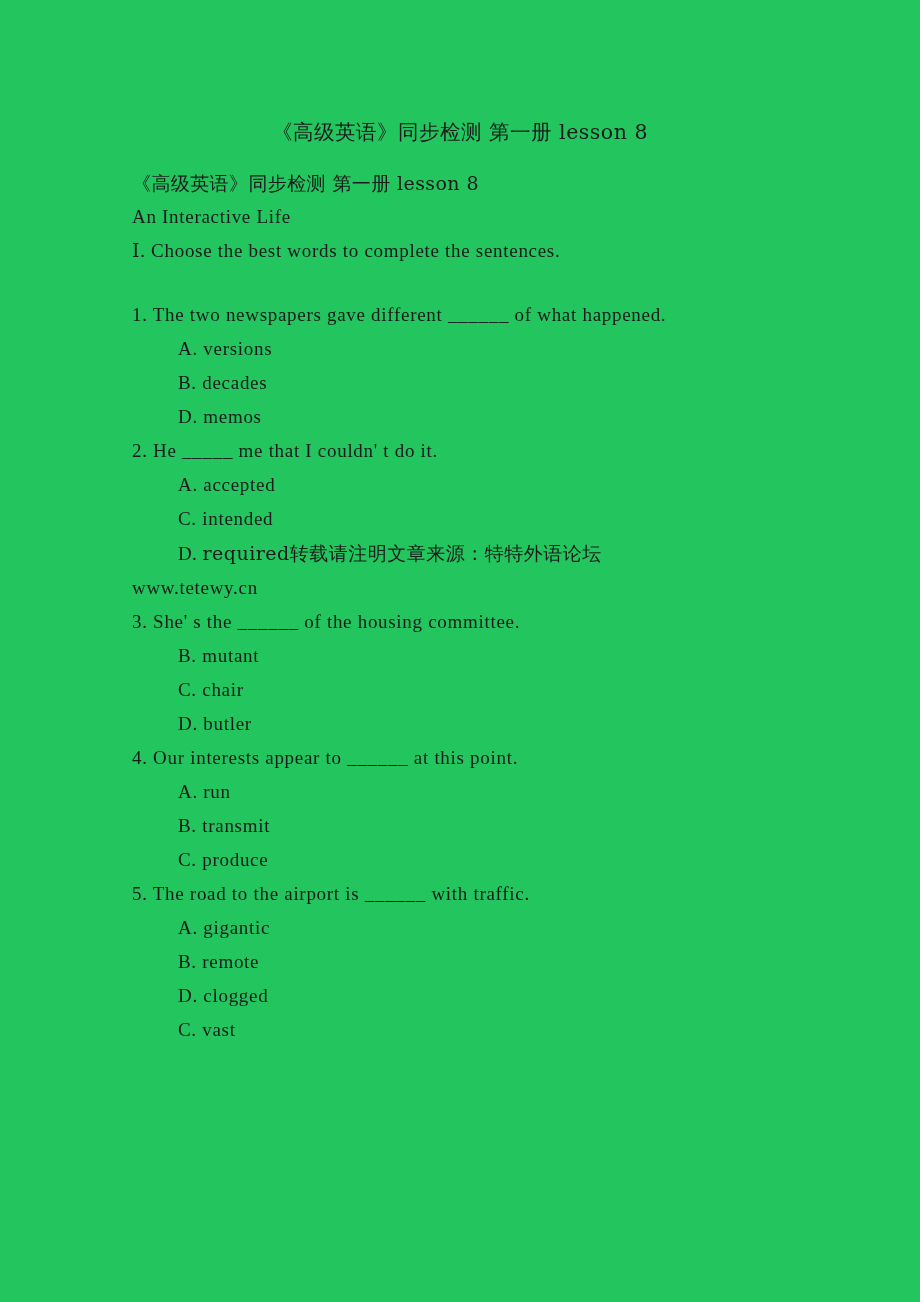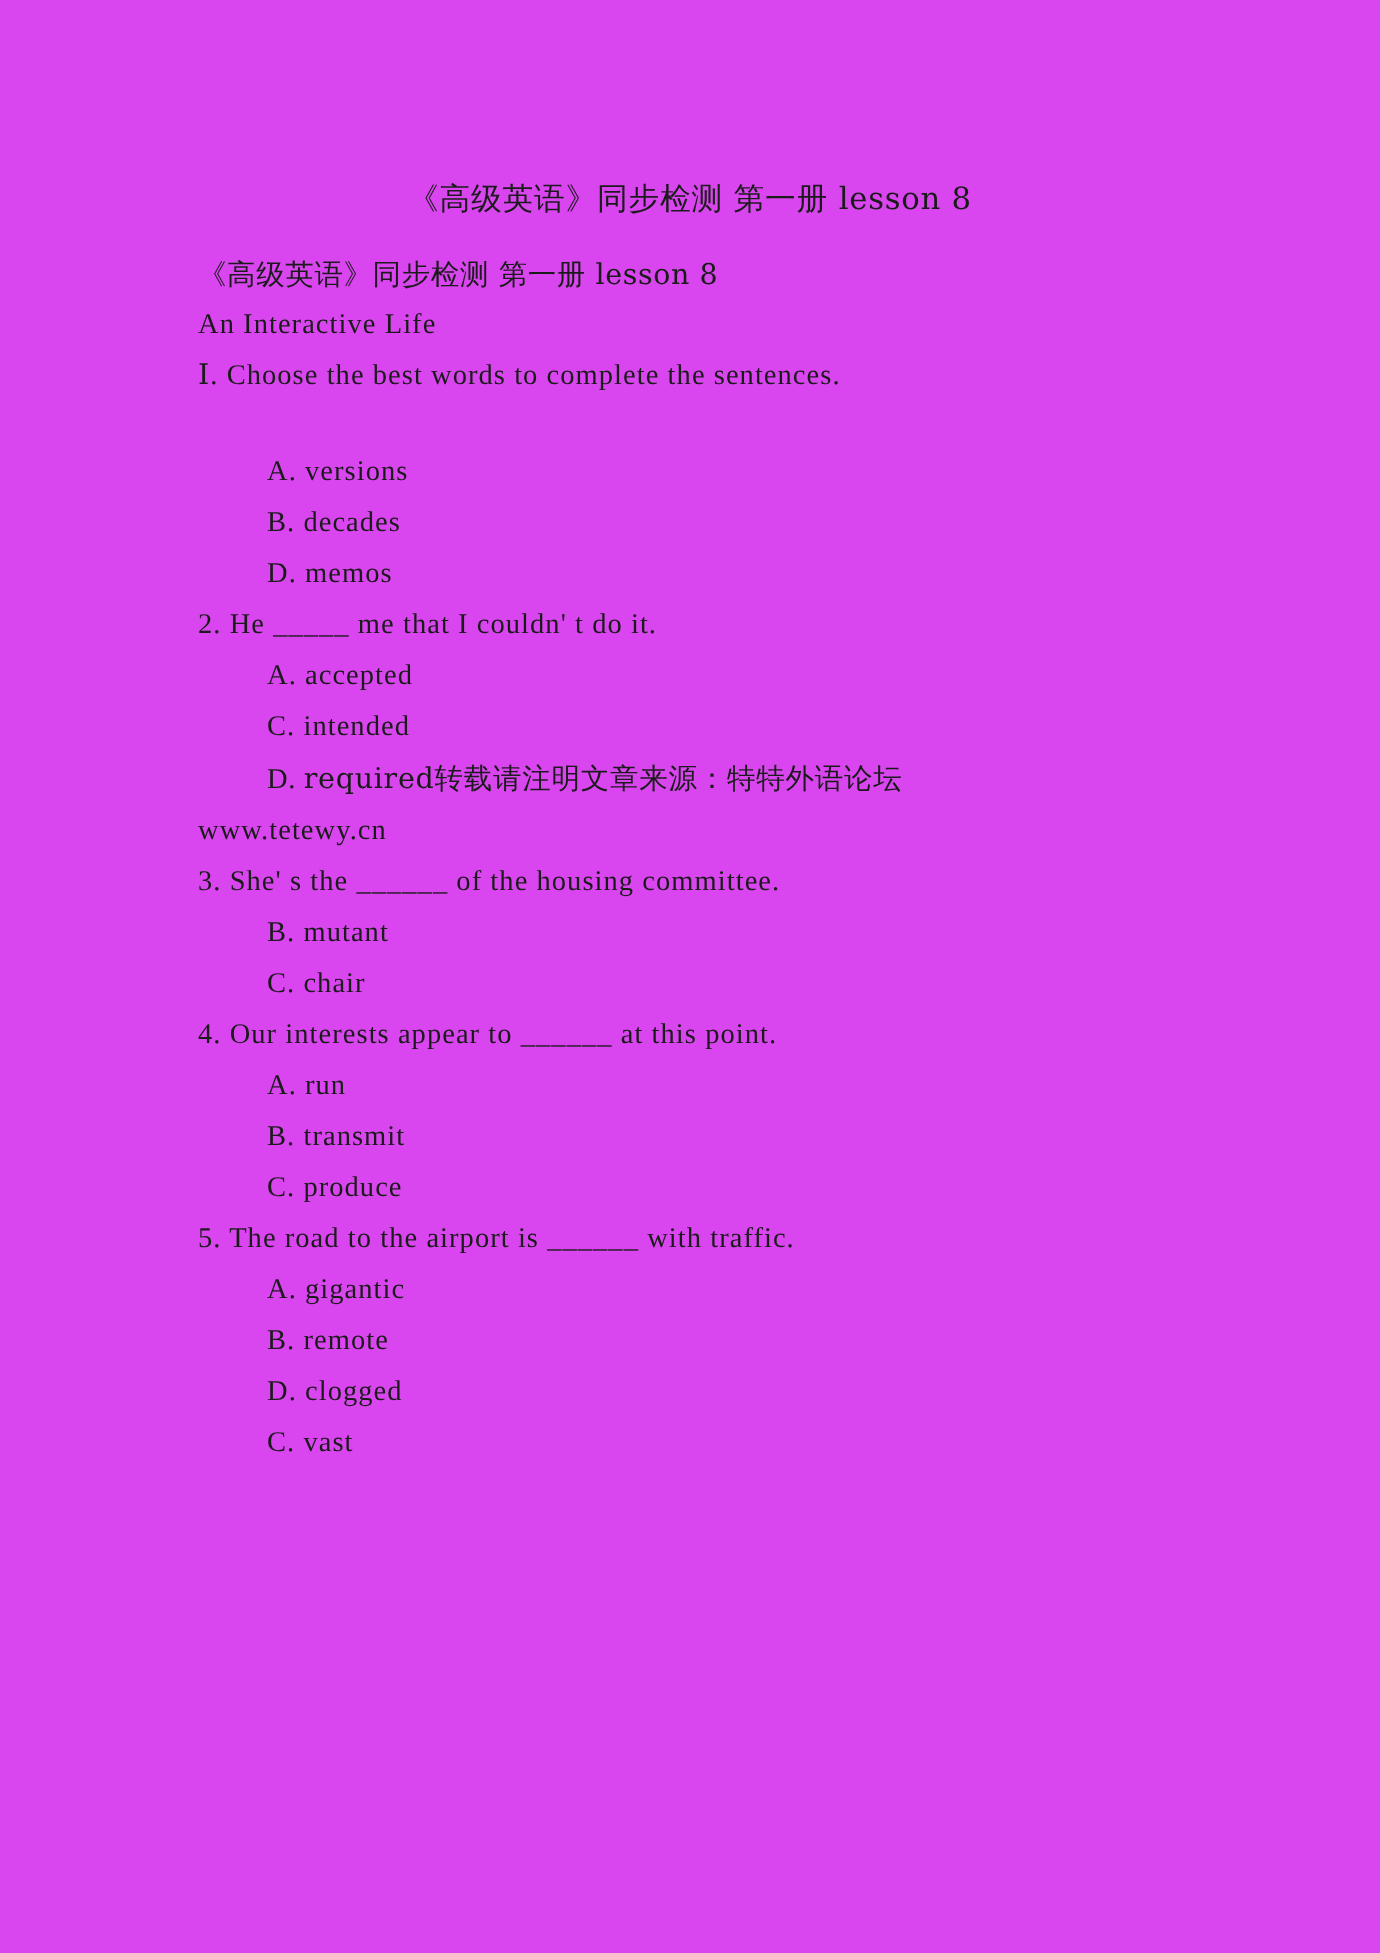--- a/index.html
+++ b/index.html
@@ -11,21 +11,21 @@
     width: 920px;
     height: 1302px;
     overflow: hidden;
     font-family: "Liberation Serif", "DejaVu Serif", serif;
     color: #1b1b1b;
   }
   .page {
     position: relative;
     width: 920px;
     height: 1302px;
-    background: #d946ef;
+    background: #22c55e;
   }
   .doc-title {
     position: absolute;
     left: 0;
     top: 118px;
     width: 920px;
     text-align: center;
     font-size: 20.5px;
     letter-spacing: 0.6px;
     white-space: nowrap;
@@ -66,33 +66,35 @@
   <div class="body-block">
 
     <div class="line cjk cjk-line">《高级英语》同步检测 第一册 lesson 8</div>
 
     <div class="line">An Interactive Life</div>
 
     <div class="line">Ⅰ. Choose the best words to complete the sentences.</div>
 
     <div class="spacer"></div>
 
+    <div class="line"><span>1.</span> <span>The two newspapers gave different ______ of what happened.</span></div>
     <div class="line opt"><span>A.</span> <span>versions</span></div>
     <div class="line opt"><span>B.</span> <span>decades</span></div>
     <div class="line opt"><span>D.</span> <span>memos</span></div>
 
     <div class="line"><span>2.</span> <span>He _____ me that I couldn' t do it.</span></div>
     <div class="line opt"><span>A.</span> <span>accepted</span></div>
     <div class="line opt"><span>C.</span> <span>intended</span></div>
     <div class="line opt cjk-line"><span>D.</span> <span class="cjk">required转载请注明文章来源：特特外语论坛</span></div>
     <div class="line">www.tetewy.cn</div>
 
     <div class="line"><span>3.</span> <span>She' s the ______ of the housing committee.</span></div>
     <div class="line opt"><span>B.</span> <span>mutant</span></div>
     <div class="line opt"><span>C.</span> <span>chair</span></div>
+    <div class="line opt"><span>D.</span> <span>butler</span></div>
 
     <div class="line"><span>4.</span> <span>Our interests appear to ______ at this point.</span></div>
     <div class="line opt"><span>A.</span> <span>run</span></div>
     <div class="line opt"><span>B.</span> <span>transmit</span></div>
     <div class="line opt"><span>C.</span> <span>produce</span></div>
 
     <div class="line"><span>5.</span> <span>The road to the airport is ______ with traffic.</span></div>
     <div class="line opt"><span>A.</span> <span>gigantic</span></div>
     <div class="line opt"><span>B.</span> <span>remote</span></div>
     <div class="line opt"><span>D.</span> <span>clogged</span></div>

